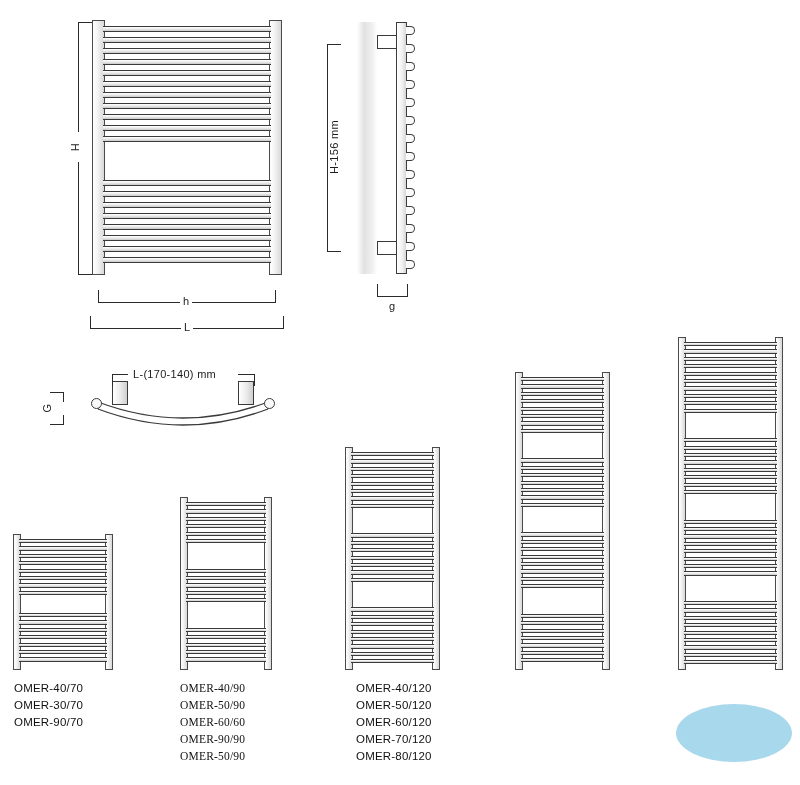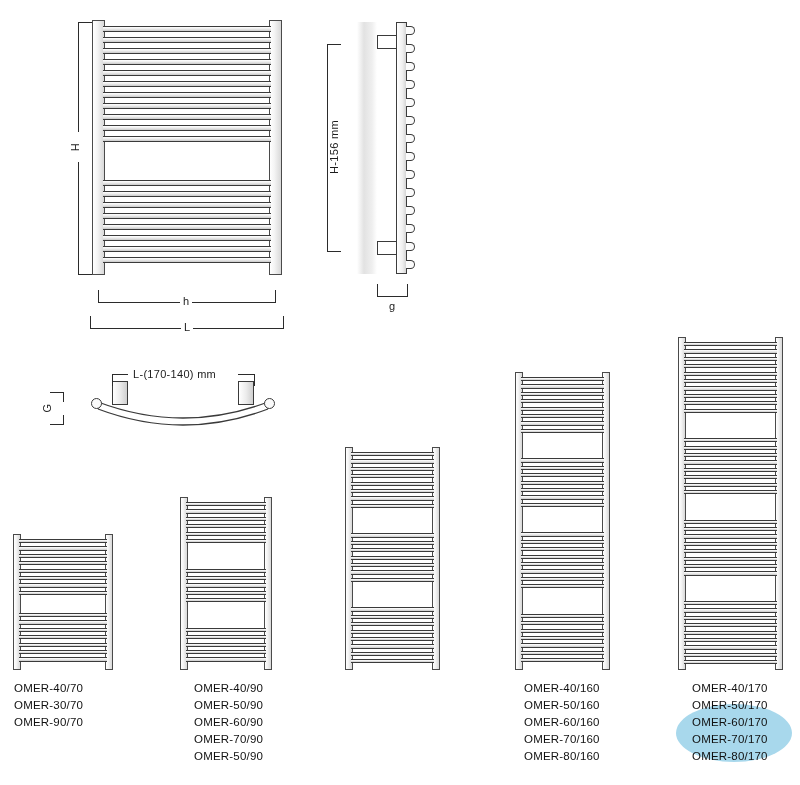--- a/index.html
+++ b/index.html
@@ -375,38 +375,31 @@
   </div>
 
   <div class="highlight-blob" style="left: 676px; top: 704px; width: 116px; height: 58px; background: rgb(168, 216, 236);"></div>
 
   <div class="labelcol" style="left: 14px; top: 680px; color: rgb(17, 17, 17);">
     <div>OMER-40/70</div>
     <div>OMER-30/70</div>
     <div>OMER-90/70</div>
   </div>
 
-  <div class="labelcol" style="left: 194px; top: 680px; color: rgb(17, 17, 17);">
+  <div class="labelcol" style="left: 180px; top: 680px; color: rgb(17, 17, 17); font-family: Liberation Serif, serif;">
     <div>OMER-40/90</div>
     <div>OMER-50/90</div>
-    <div>OMER-60/90</div>
-    <div>OMER-70/90</div>
+    <div>OMER-60/60</div>
+    <div>OMER-90/90</div>
     <div>OMER-50/90</div>
   </div>
 
-
-  <div class="labelcol" style="left: 524px; top: 680px; color: rgb(17, 17, 17);">
-    <div>OMER-40/160</div>
-    <div>OMER-50/160</div>
-    <div>OMER-60/160</div>
-    <div>OMER-70/160</div>
-    <div>OMER-80/160</div>
-  </div>
-
-  <div class="labelcol" style="left: 692px; top: 680px; color: rgb(17, 17, 17);">
-    <div>OMER-40/170</div>
-    <div>OMER-50/170</div>
-    <div>OMER-60/170</div>
-    <div>OMER-70/170</div>
-    <div>OMER-80/170</div>
-  </div>
+  <div class="labelcol" style="left: 356px; top: 680px; color: rgb(17, 17, 17);">
+    <div>OMER-40/120</div>
+    <div>OMER-50/120</div>
+    <div>OMER-60/120</div>
+    <div>OMER-70/120</div>
+    <div>OMER-80/120</div>
+  </div>
+
+
 
 </div>
 
 </body></html>

